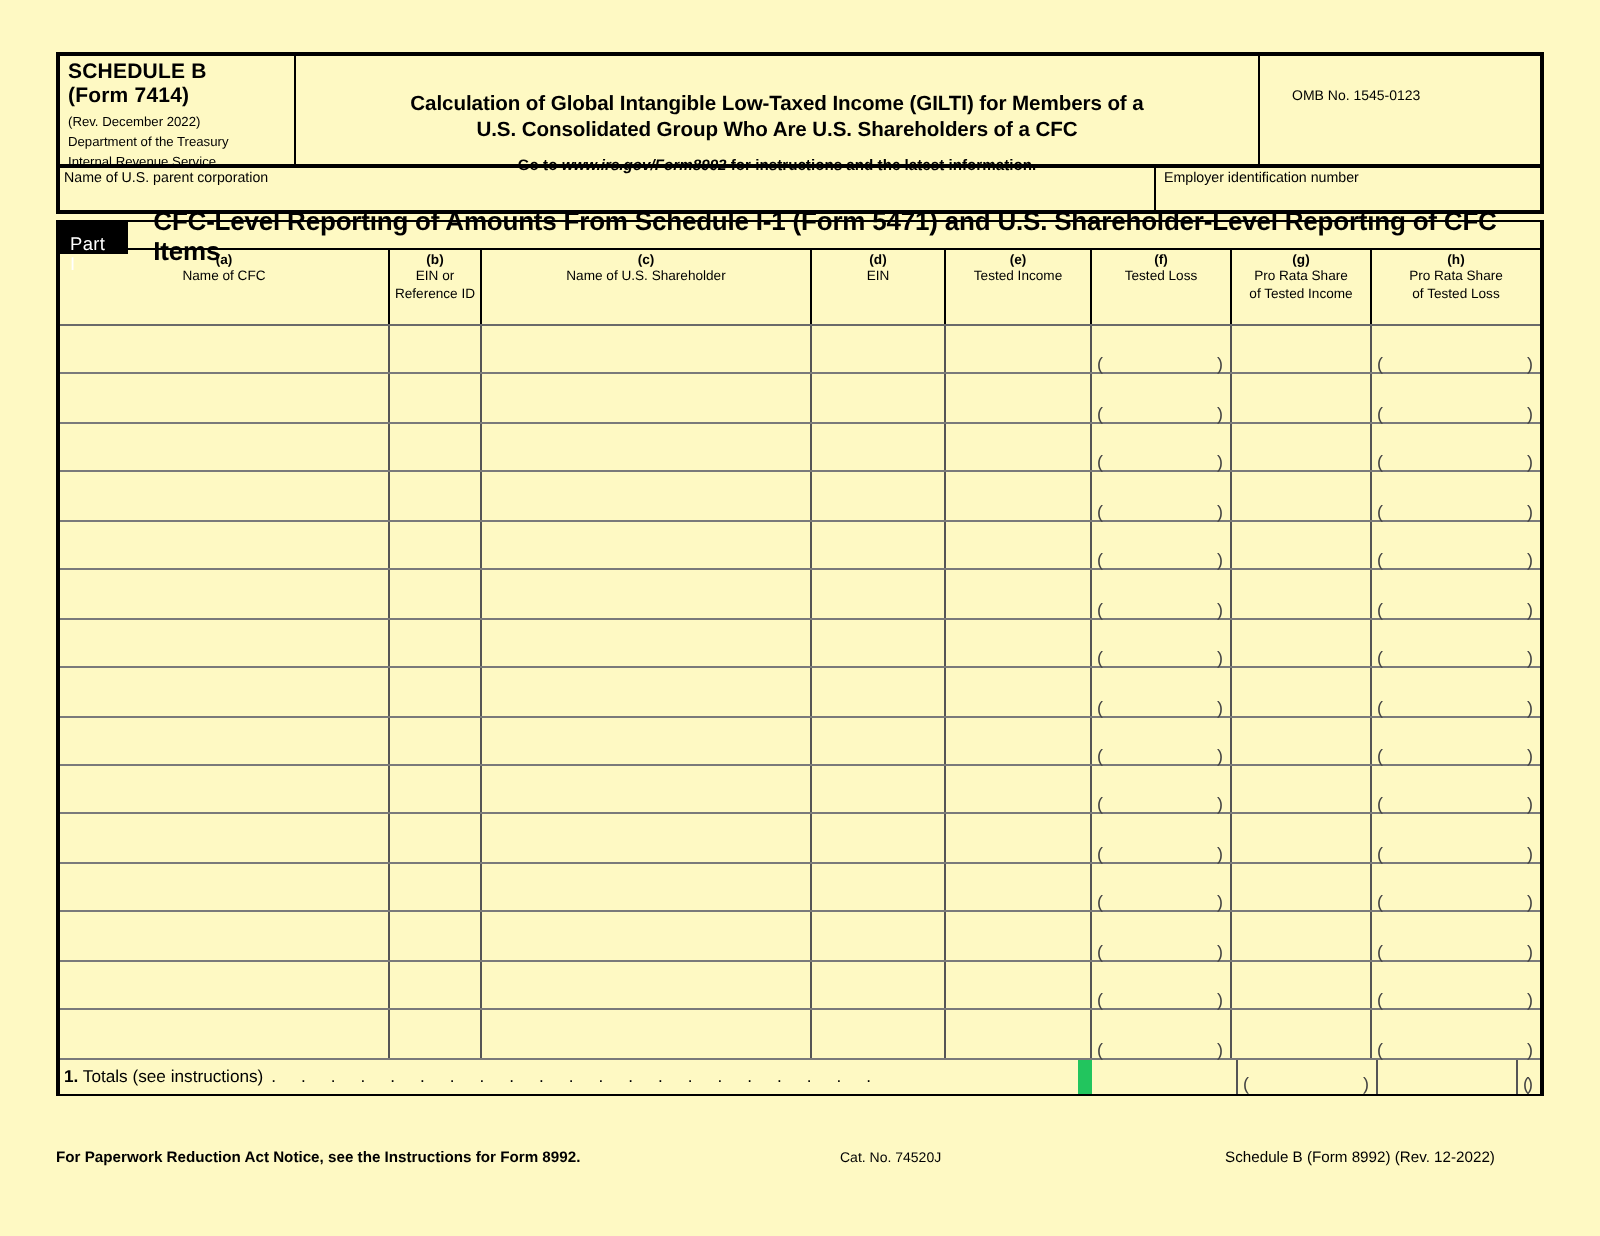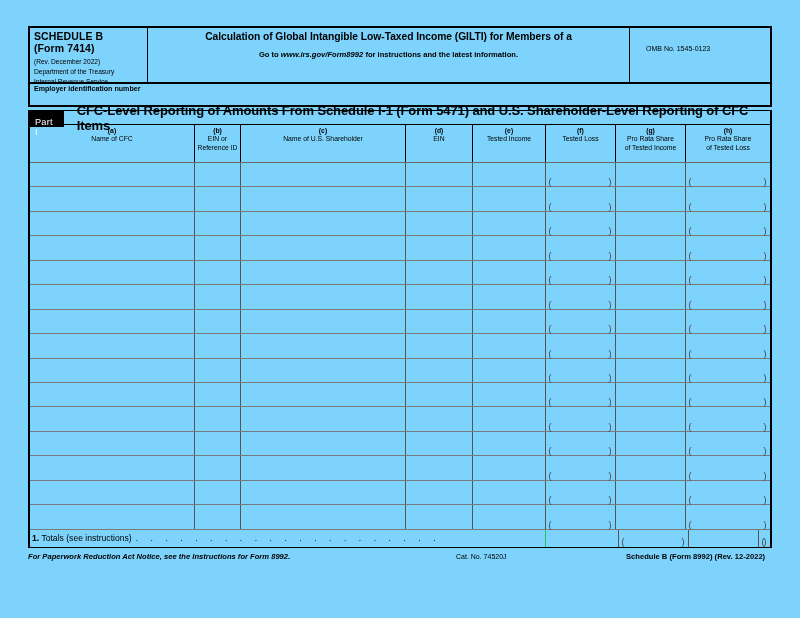--- a/index.html
+++ b/index.html
@@ -9,21 +9,21 @@
   }
   body {
     font-family: "Liberation Sans", sans-serif;
     color: #000000;
     -webkit-font-smoothing: antialiased;
   }
   #page {
     position: relative;
     width: 800px;
     height: 618px;
-    background: #7dd3fc;
+    background: #fef9c3;
     overflow: hidden;
   }
   .form {
     position: absolute;
     left: 28px;
     top: 26px;
     width: 744px;
   }
 
   
@@ -54,21 +54,21 @@
     margin-top: 2.5px;
   }
   .sched-dept {
     font-size: 6.6px;
     line-height: 7.8px;
     margin-top: 2.5px;
   }
   .hdr-mid {
     flex: 1;
     box-sizing: border-box;
-    padding-top: 3px;
+    padding-top: 19px;
     text-align: center;
     border-right: 1.5px solid #000;
   }
   .main-title {
     font-size: 10.3px;
     font-weight: bold;
     line-height: 12.6px;
     letter-spacing: -0.05px;
   }
   .goto {
@@ -112,21 +112,21 @@
     box-sizing: border-box;
     padding: 1px 0 0 2px;
     border-right: 1px solid #000;
     font-size: 7.1px;
   }
   .ein-cell {
     width: 192px;
     box-sizing: border-box;
     padding: 1px 0 0 4px;
     font-size: 7.1px;
-    font-weight: bold;
+    font-weight: normal;
   }
 
   
   .part-bar {
     display: flex;
     align-items: stretch;
     border-left: 2px solid #000;
     border-right: 2px solid #000;
     border-bottom: 1.2px solid #000;
     box-sizing: border-box;
@@ -222,21 +222,21 @@
     border-right: 2px solid #000;
     border-bottom: 1.2px solid #000;
   }
   .tot-label {
     width: 516px;
     box-sizing: border-box;
     font-size: 8.6px;
     padding: 3px 0 0 2px;
     white-space: nowrap;
     overflow: hidden;
-    border-right: 1px solid #22c55e;
+    border-right: 7px solid #22c55e;
   }
   .tot-label b { font-weight: bold; }
   .leader {
     letter-spacing: 5.05px;
     font-size: 8.6px;
     margin-left: 4px;
   }
   .tot-e { width: 73px; border-right: 1px solid #555; box-sizing: border-box; }
   .tot-f { width: 70px; border-right: 1px solid #555; box-sizing: border-box; position: relative; }
   .tot-g { width: 70px; border-right: 1px solid #555; box-sizing: border-box; }
@@ -256,49 +256,53 @@
   .bottom-important b { font-weight: bold; }
   .bottom-important i { font-style: italic; font-weight: bold; }
 
   
   .footer {
     display: flex;
     margin-top: 4px;
     font-size: 7.6px;
     align-items: baseline;
   }
-  .foot-left { font-weight: bold; width: 428px; font-style: italic; }
+  .foot-left { font-weight: bold; width: 392px; }
   .foot-cat { width: 170px; font-size: 7px; font-weight: normal; }
-  .foot-right { flex: 1; text-align: left; font-weight: bold; padding-right: 2px; }
+  .foot-right { flex: 1; text-align: center; font-weight: normal; padding-right: 2px; margin-top: 22px; }
 </style>
 </head>
 <body>
 
 <div id="page">
   <div class="form">
 
     <div class="hdr">
       <div class="hdr-left">
         <div class="sched-title">SCHEDULE B</div>
         <div class="sched-title">(Form 7414)</div>
         <div class="sched-rev">(Rev. December 2022)</div>
         <div class="sched-dept">Department of the Treasury</div>
         <div class="sched-dept">Internal Revenue Service</div>
       </div>
       <div class="hdr-mid">
         <div class="main-title">Calculation of Global Intangible Low-Taxed Income (GILTI) for Members of a</div>
+        <div class="main-title">U.S. Consolidated Group Who Are U.S. Shareholders of a CFC</div>
         <div class="goto"><span>Go to </span><i>www.irs.gov/Form8992</i><span> for instructions and the latest information.</span></div>
       </div>
       <div class="hdr-right">
         <div class="omb">OMB No. 1545-0123</div>
       </div>
     </div>
 
 
     <div class="name-row">
+      <div class="name-cell">
+        <span>Name of U.S. parent corporation</span>
+      </div>
       <div class="ein-cell">
         <span>Employer identification number</span>
       </div>
     </div>
 
     <div class="part-bar">
       <div class="part-label">Part I</div>
       <div class="part-text">CFC-Level Reporting of Amounts From Schedule I-1 (Form 5471) and U.S. Shareholder-Level Reporting of CFC Items</div>
     </div>
 

